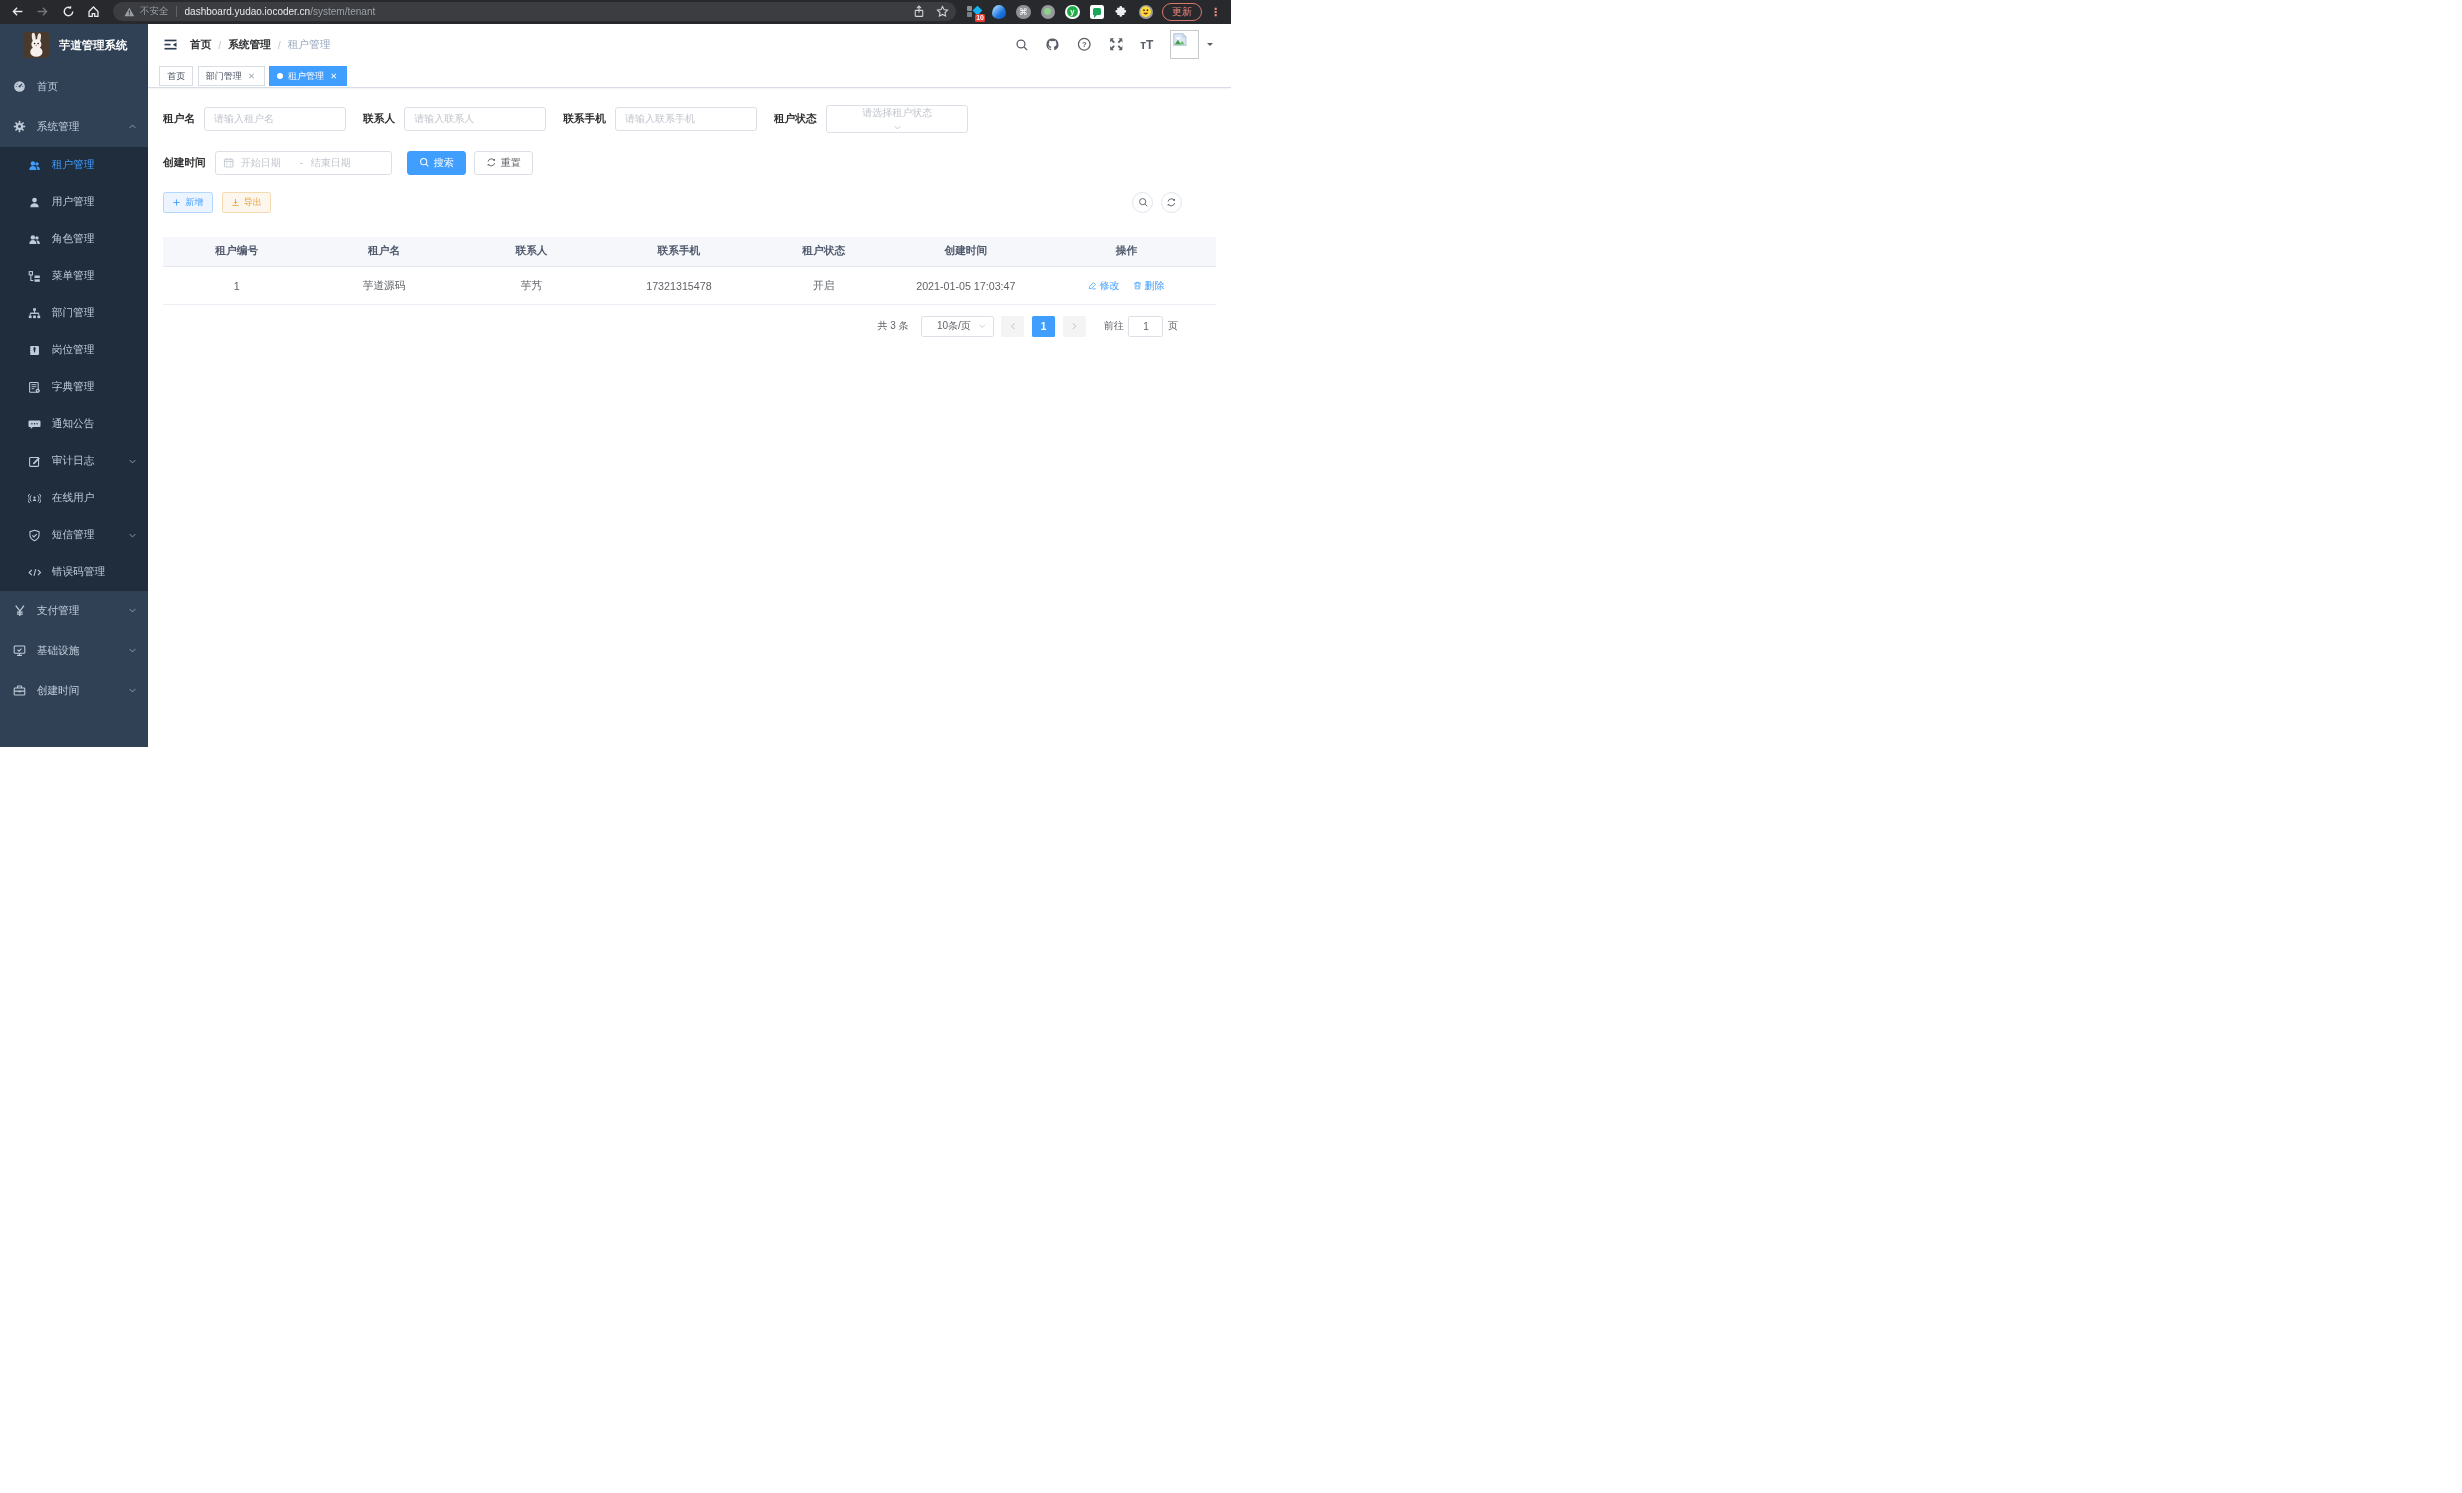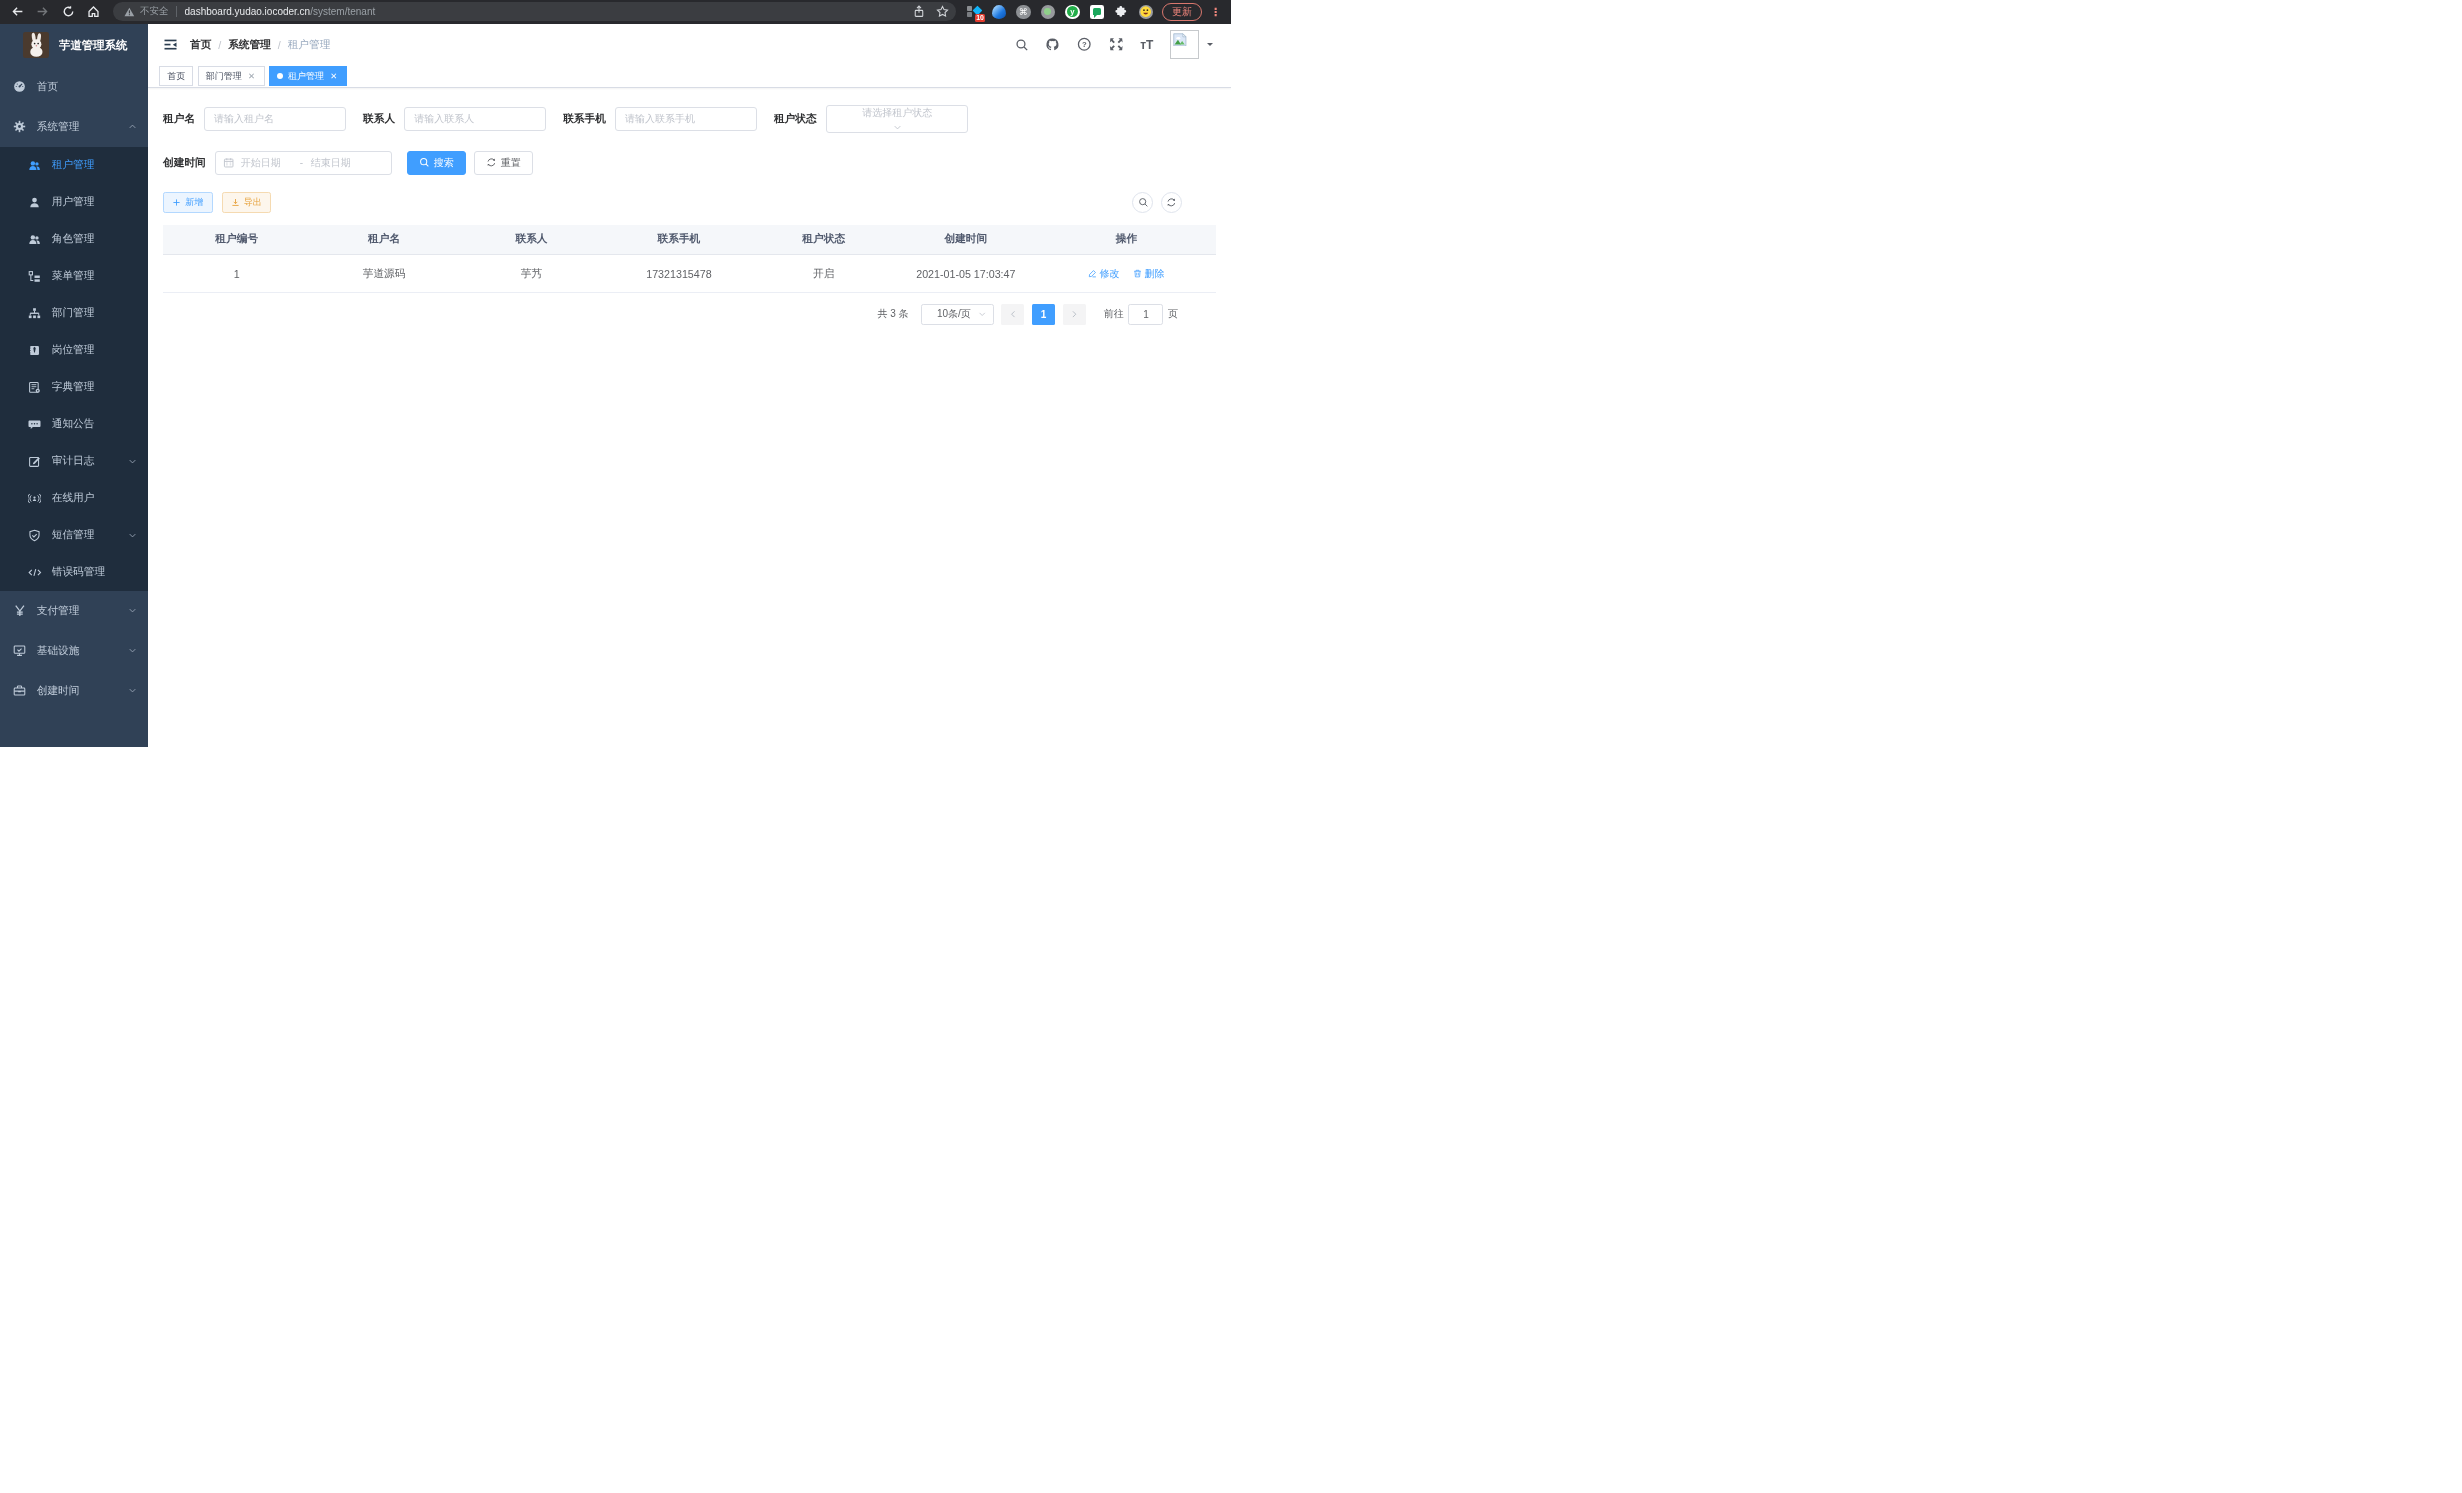--- a/index.html
+++ b/index.html
@@ -97,21 +97,21 @@
 .btn-reset { margin-left:7.6px; }
 
 .toolrow { margin-top:17px; display:flex; align-items:center; }
 .btn.mini { height:21px; padding:0 8.4px; font-size:9px; border-radius:2.3px; }
 .btn.plain-primary { background:#ecf5ff; border-color:#b3d8ff; color:#409eff; }
 .btn.plain-warning { background:#fdf6ec; border-color:#f5dab1; color:#e6a23c; margin-left:9px; }
 .tool-right { margin-left:auto; margin-right:34px; display:flex; gap:7.6px; }
 .circle-btn { width:21px; height:21px; border-radius:50%; border:0.8px solid #dfe4ed; background:#fff; color:#5a5e66; display:flex; align-items:center; justify-content:center; cursor:pointer; }
 
 
-.dtable { width:100%; margin-top:12px; border-collapse:collapse; table-layout:fixed; }
+.dtable { width:100%; margin-top:24px; border-collapse:collapse; table-layout:fixed; }
 .dtable th { height:30px; background:#f5f7fa; color:#515a6e; font-size:10.7px; font-weight:bold; text-align:center; }
 .dtable td { height:38px; border-bottom:0.8px solid #ebeef5; color:#606266; font-size:10.7px; text-align:center; }
 .dtable tr.hrow th { border-bottom:0.8px solid #e4e7ed; }
 .oplink { color:#409eff; font-size:10px; display:inline-flex; align-items:center; gap:2.3px; cursor:pointer; text-decoration:none; }
 .oplink + .oplink { margin-left:10.7px; }
 
 
 .pager { margin-top:10.7px; display:flex; align-items:center; justify-content:flex-end; margin-right:38px; color:#606266; font-size:10px; gap:7.6px; }
 .psize { width:73px; height:21px; border:0.8px solid #dcdfe6; border-radius:2.3px; display:flex; align-items:center; padding:0 6px 0 7.6px; color:#606266; cursor:pointer; margin-left:4.6px; }
 .psize span { flex:1; text-align:center; }

